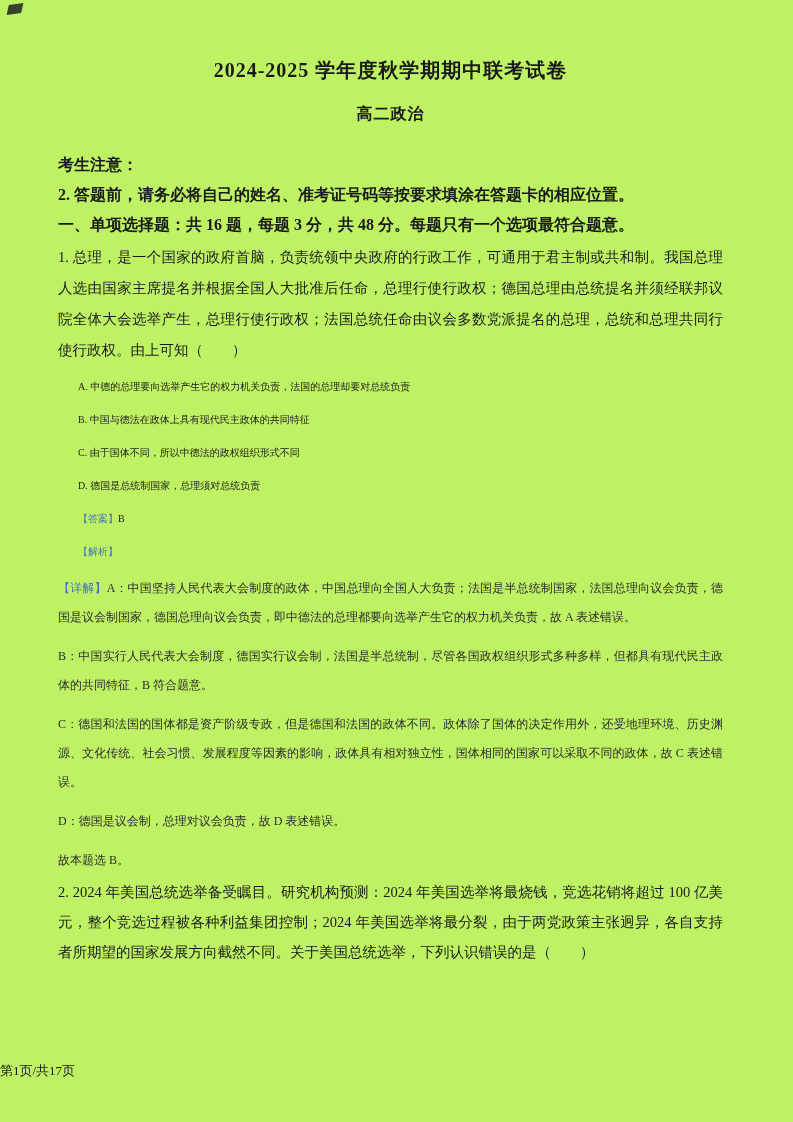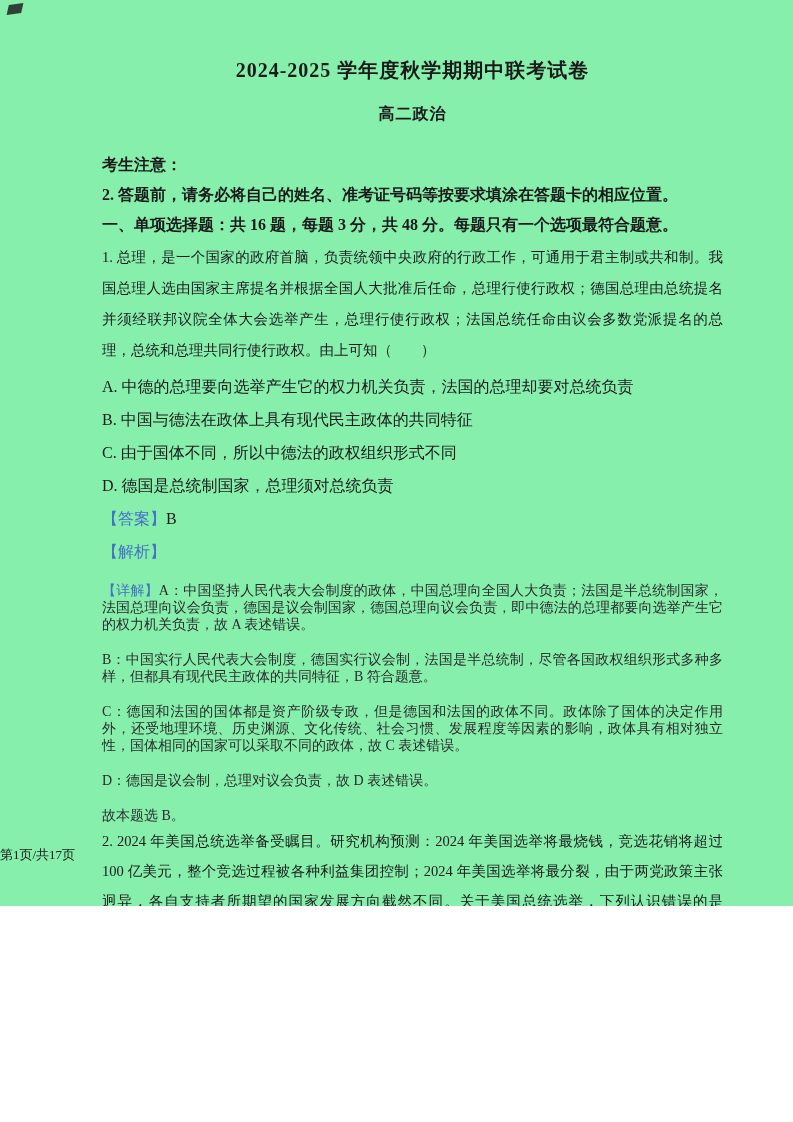--- a/index.html
+++ b/index.html
@@ -2,25 +2,25 @@
 <html style="--accent: #4472C4;"><head>
 <meta charset="utf-8">
 <style>
   * { margin: 0; padding: 0; box-sizing: border-box; }
   html, body { background: #ffffff; }
   body { display: flex; justify-content: center; }
 
   .page {
     position: relative;
     width: 793px;
-    height: 906px;
-    background: #86efac;
+    height: 1122px;
+    background: #bef264;
     color: #1a1a1a;
     font-family: "Liberation Serif", "DejaVu Serif", serif;
-    padding: 54px 70px 0 102px;
+    padding: 54px 70px 0 58px;
     overflow: hidden;
   }
 
   .corner-artifact {
     position: absolute;
     top: 4px; left: 8px;
     width: 14px; height: 10px;
     background: #222;
     transform: skewX(-20deg) rotate(-8deg);
     opacity: .85;
@@ -53,30 +53,31 @@
   }
   .notice-heading { margin-top: 20px; }
 
   .stem {
     font-size: 14.5px;
     line-height: 31px;
     margin-top: 2px;
   }
 
   .option {
-    font-size: 16px;
+    font-size: 10px;
     line-height: 24px;
     margin-top: 9px;
     text-align: left;
+    margin-left: 20px;
   }
 
   .detail {
-    font-size: 14px;
-    line-height: 17px;
-    margin-top: 18px;
+    font-size: 12px;
+    line-height: 29px;
+    margin-top: 10px;
     color: #2b2b2b;
   }
 
   .q2 { line-height: 30px; }
 
   .blue { color: var(--accent, #4472C4); }
 
   .footer {
     position: absolute;
     bottom: 42px;

